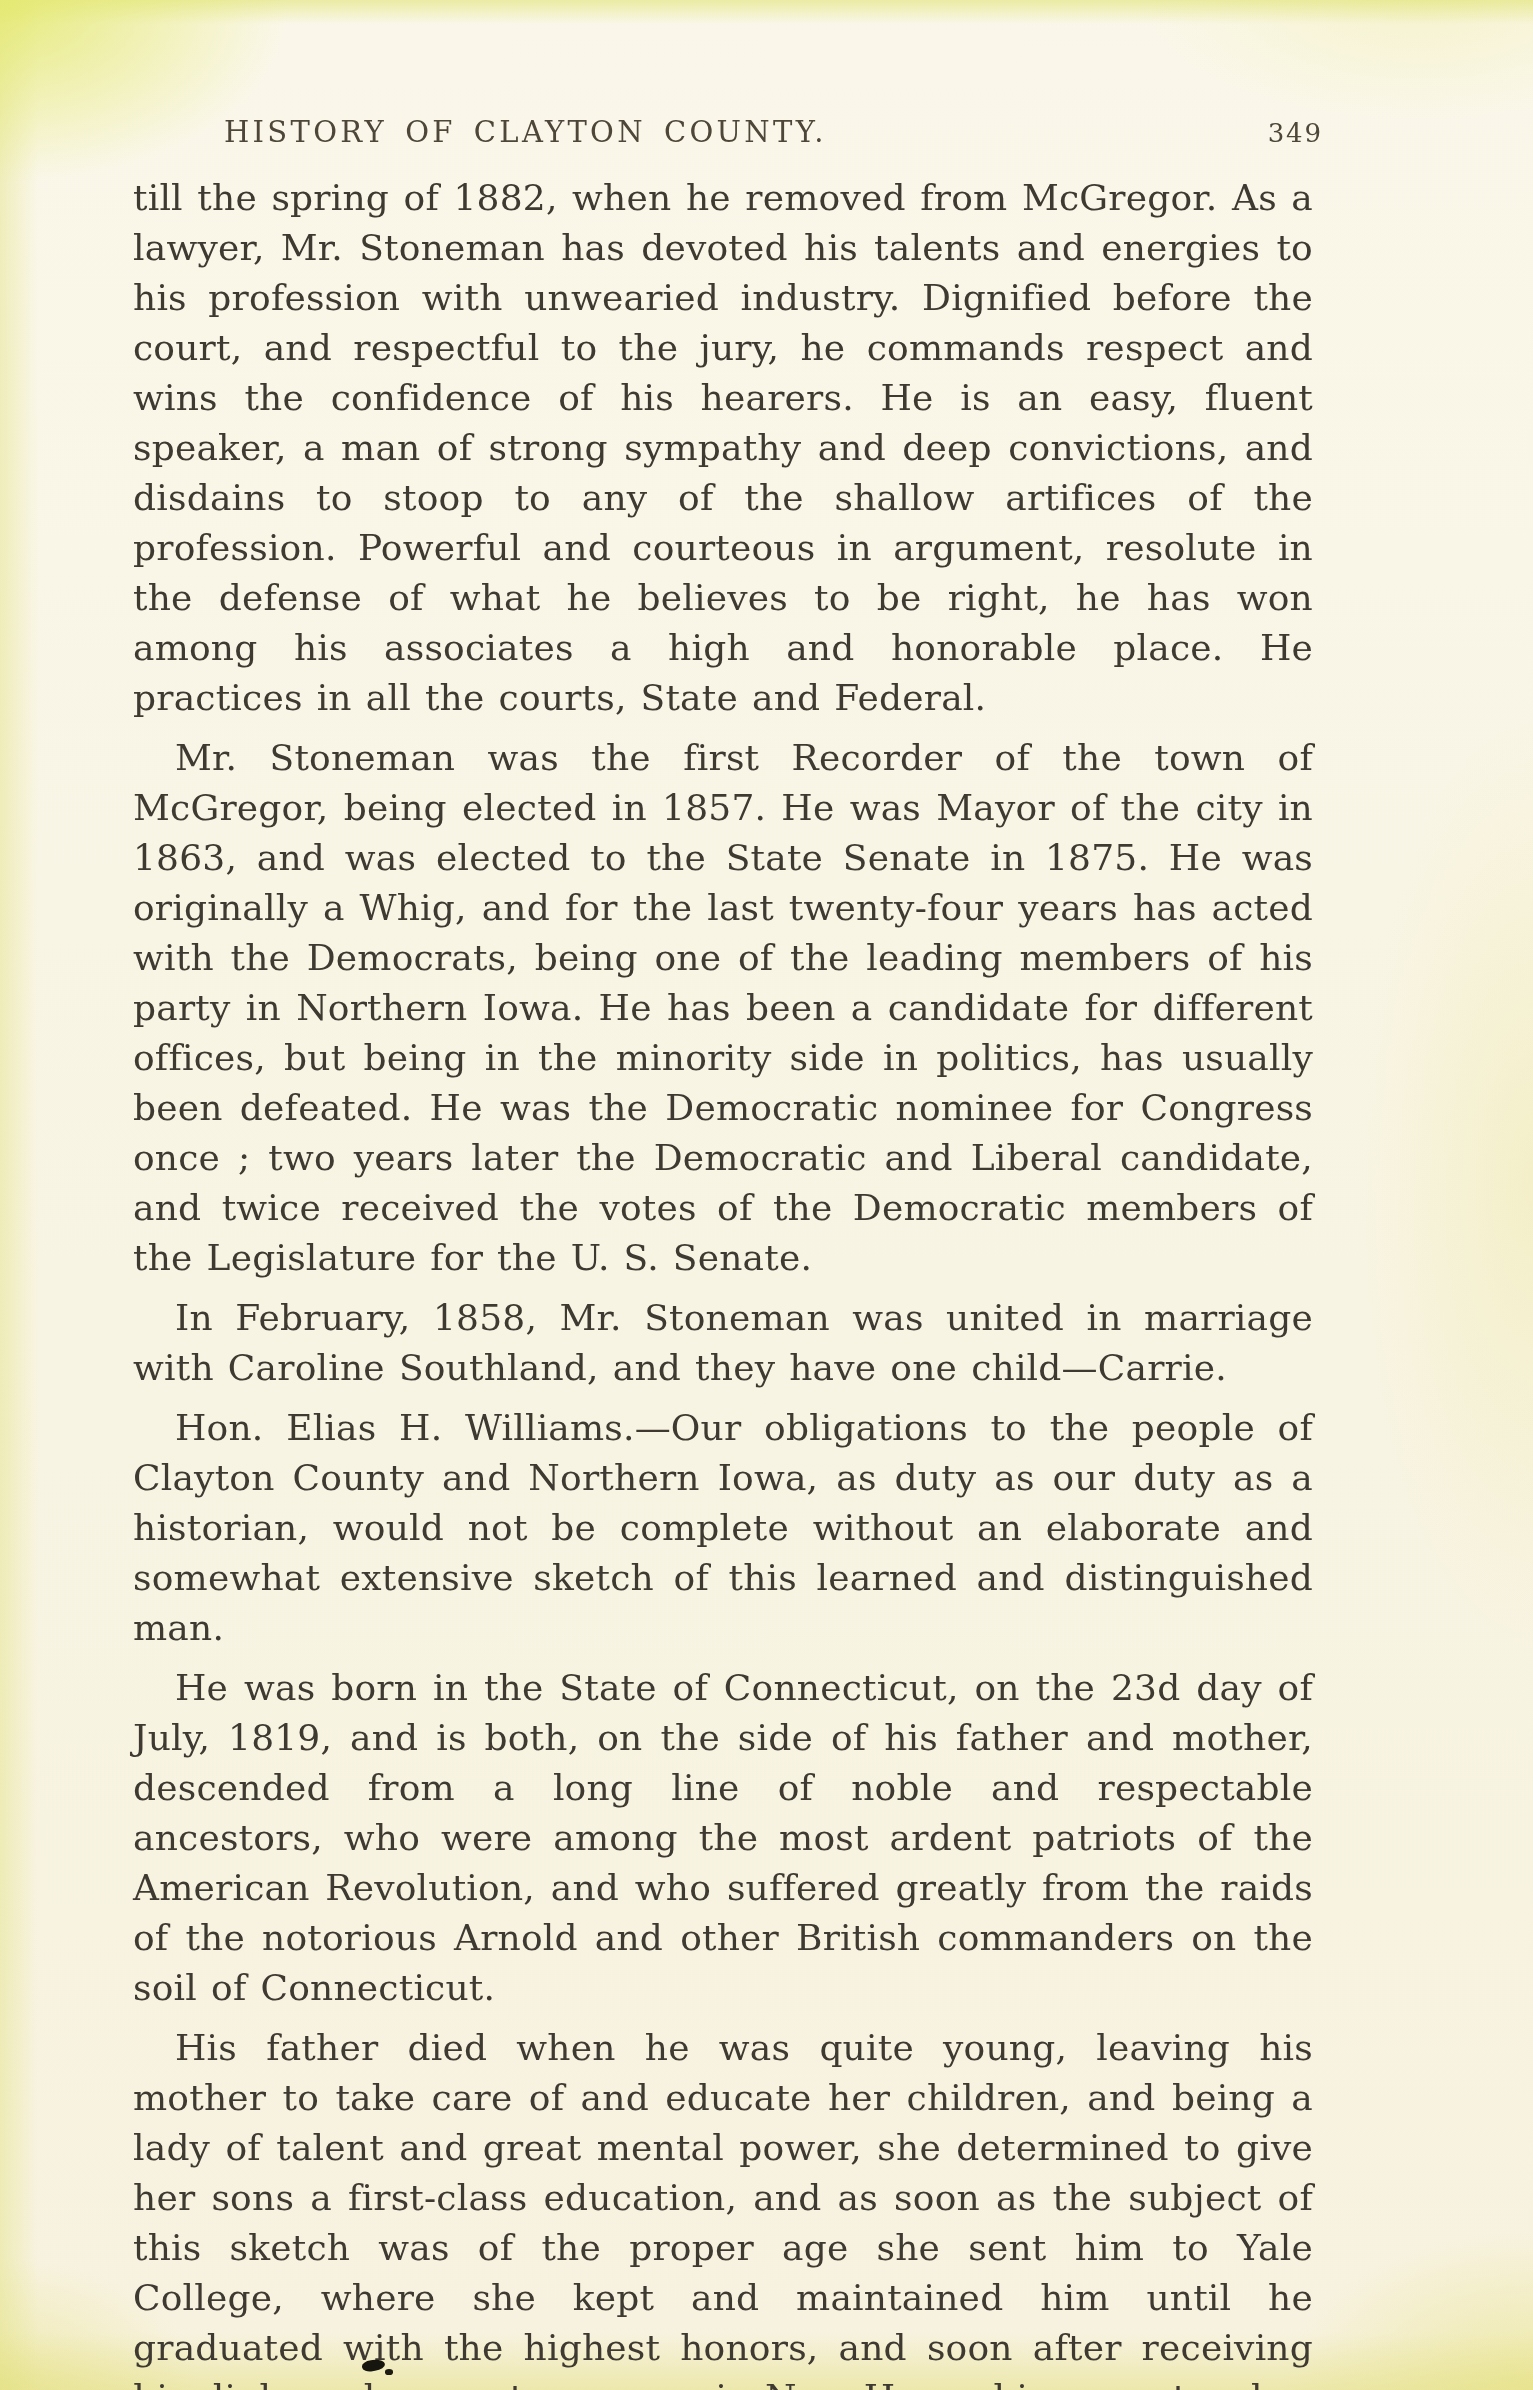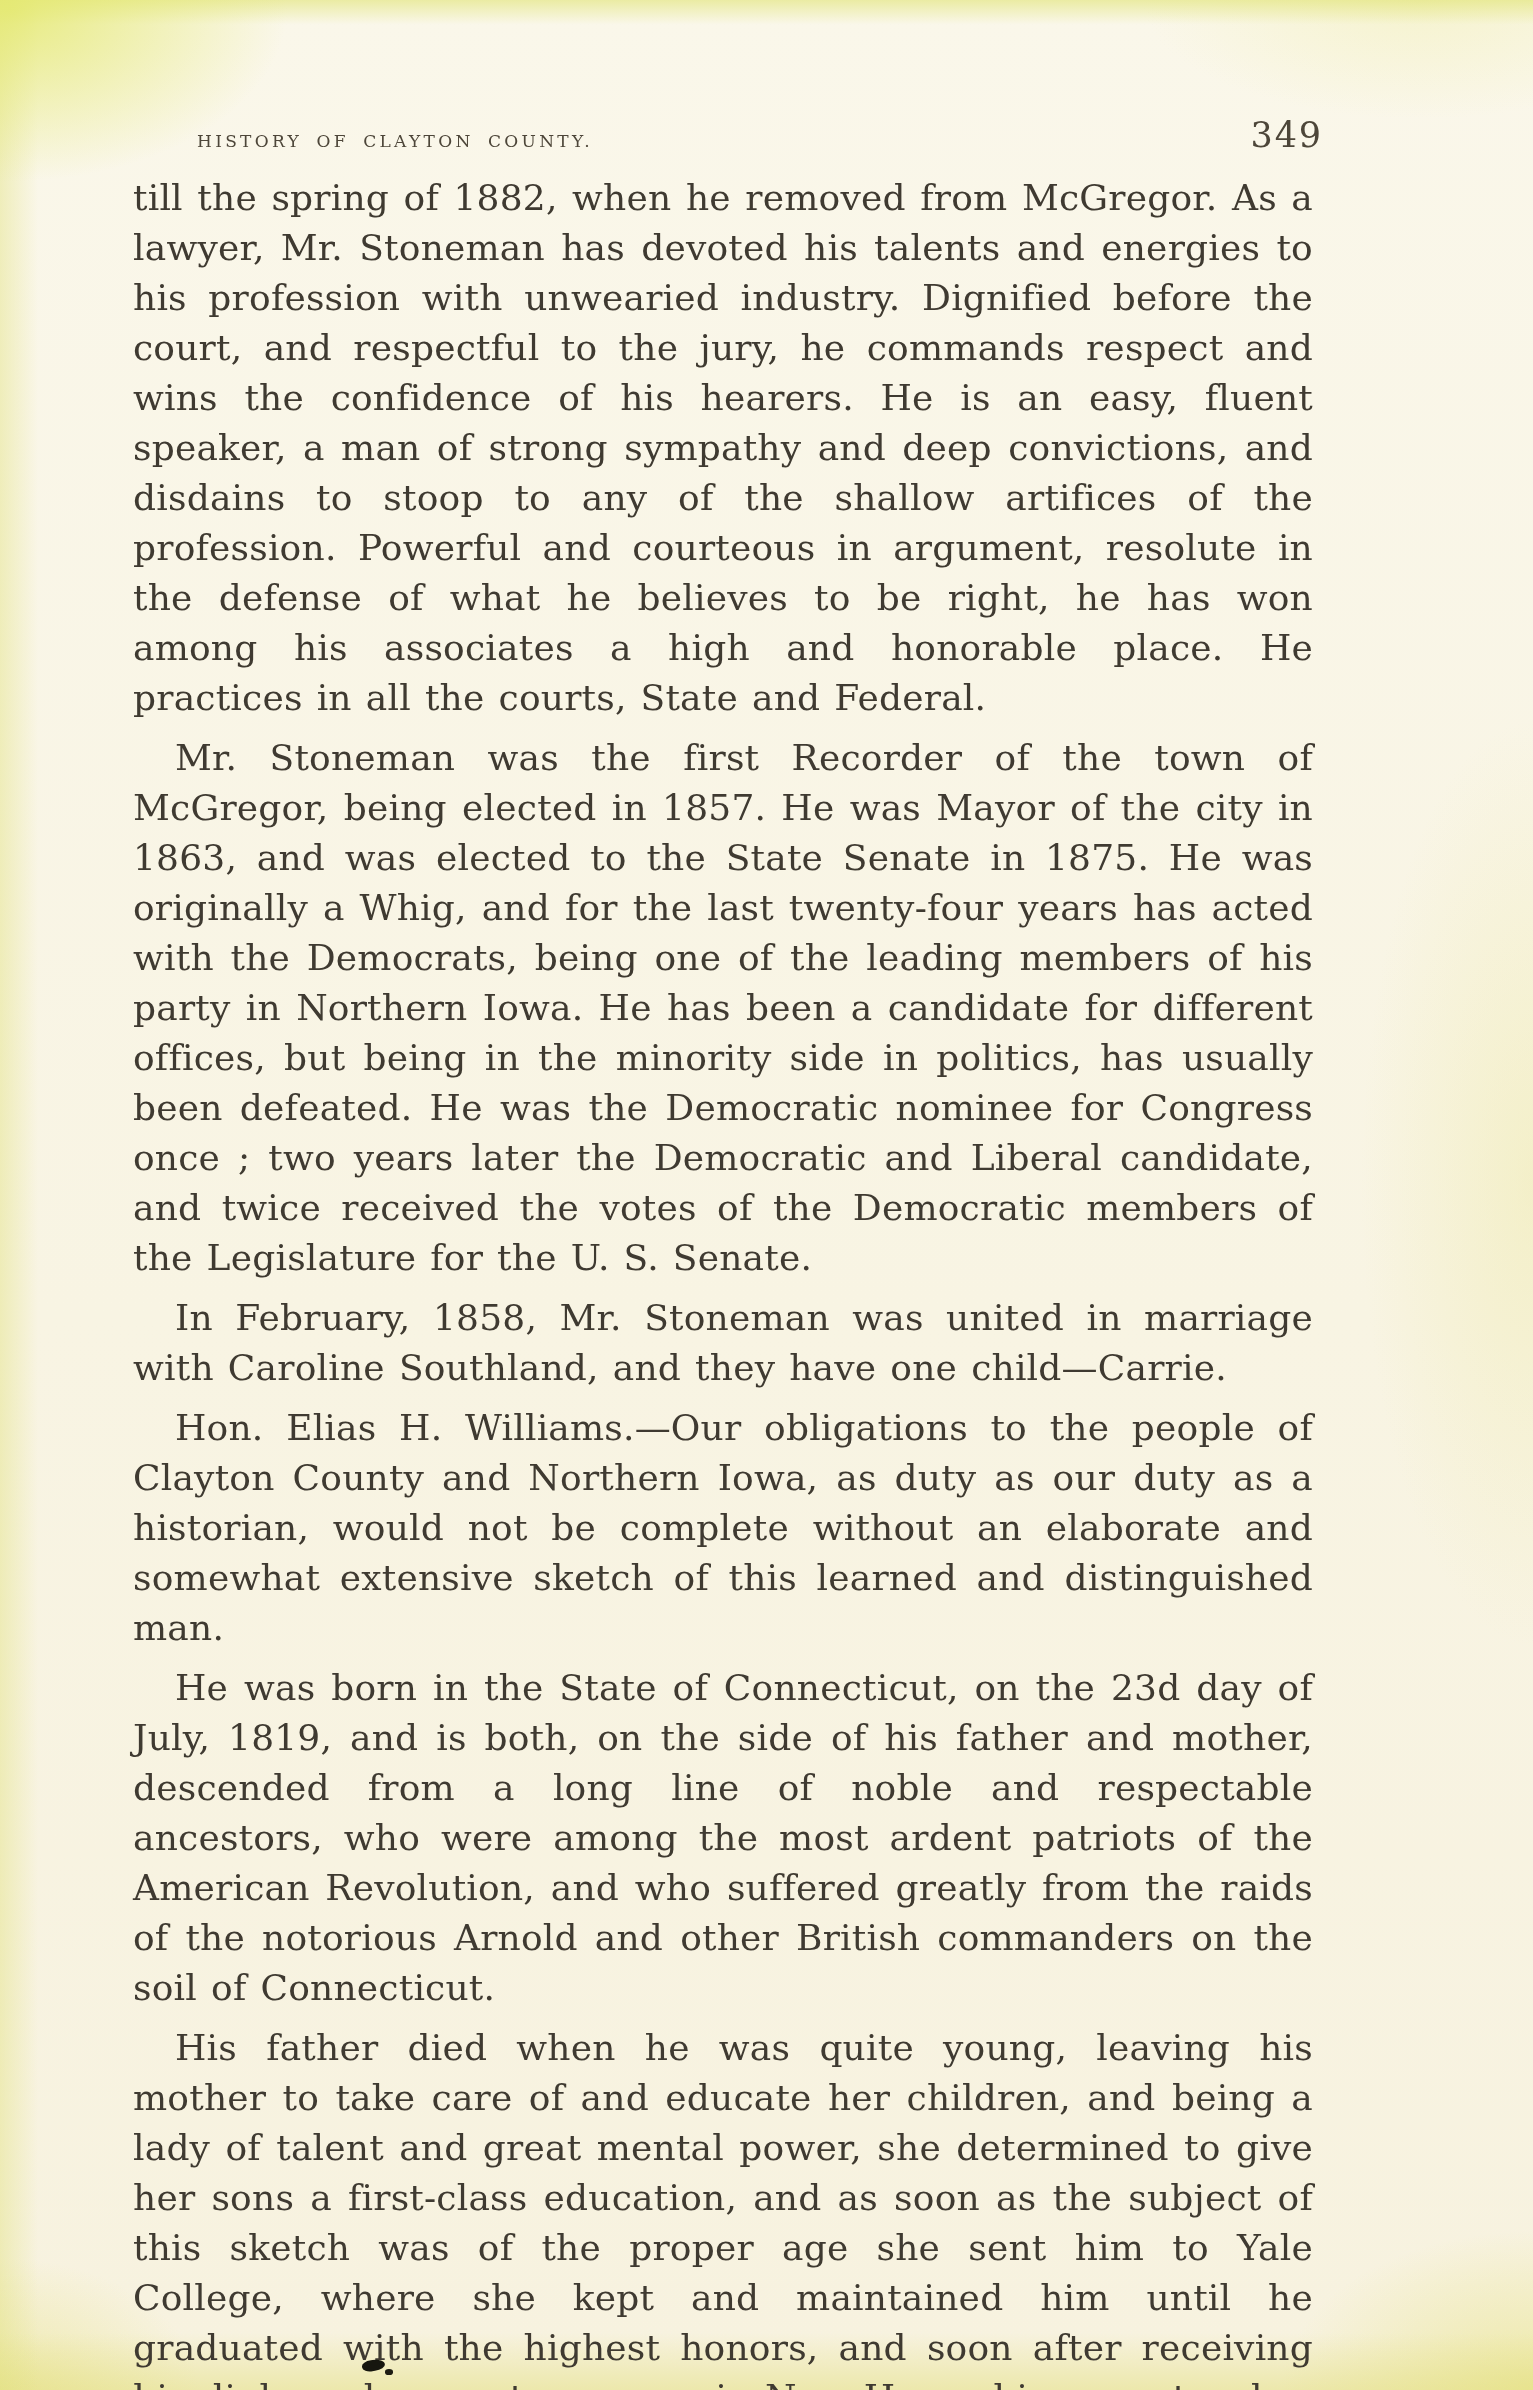--- a/index.html
+++ b/index.html
@@ -37,28 +37,28 @@
   .running-header {
     position: absolute;
     top: 115px;
     left: 123px;
     width: 1200px;
     display: flex;
     align-items: baseline;
     color: #4d4639;
   }
   .running-title {
-    margin-left: 74px;
-    font-size: 17px;
+    margin-left: 101px;
+    font-size: 29px;
     letter-spacing: 3.3px;
     word-spacing: 5.7px;
   }
   .page-number {
     margin-left: auto;
-    font-size: 35px;
+    font-size: 26px;
     letter-spacing: 1.9px;
   }
   .text-block {
     position: absolute;
     top: 163px;
     left: 123px;
     width: 1200px;
   }
   .text-block p {
     margin: 10px;

